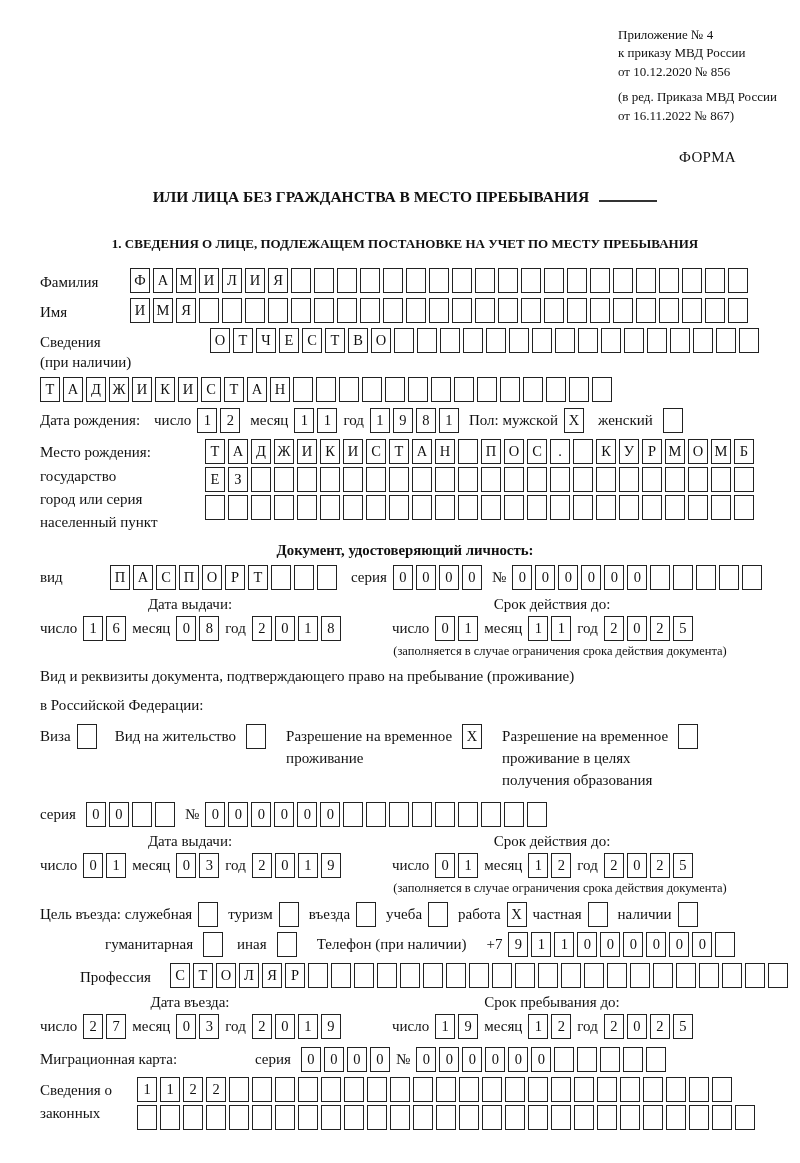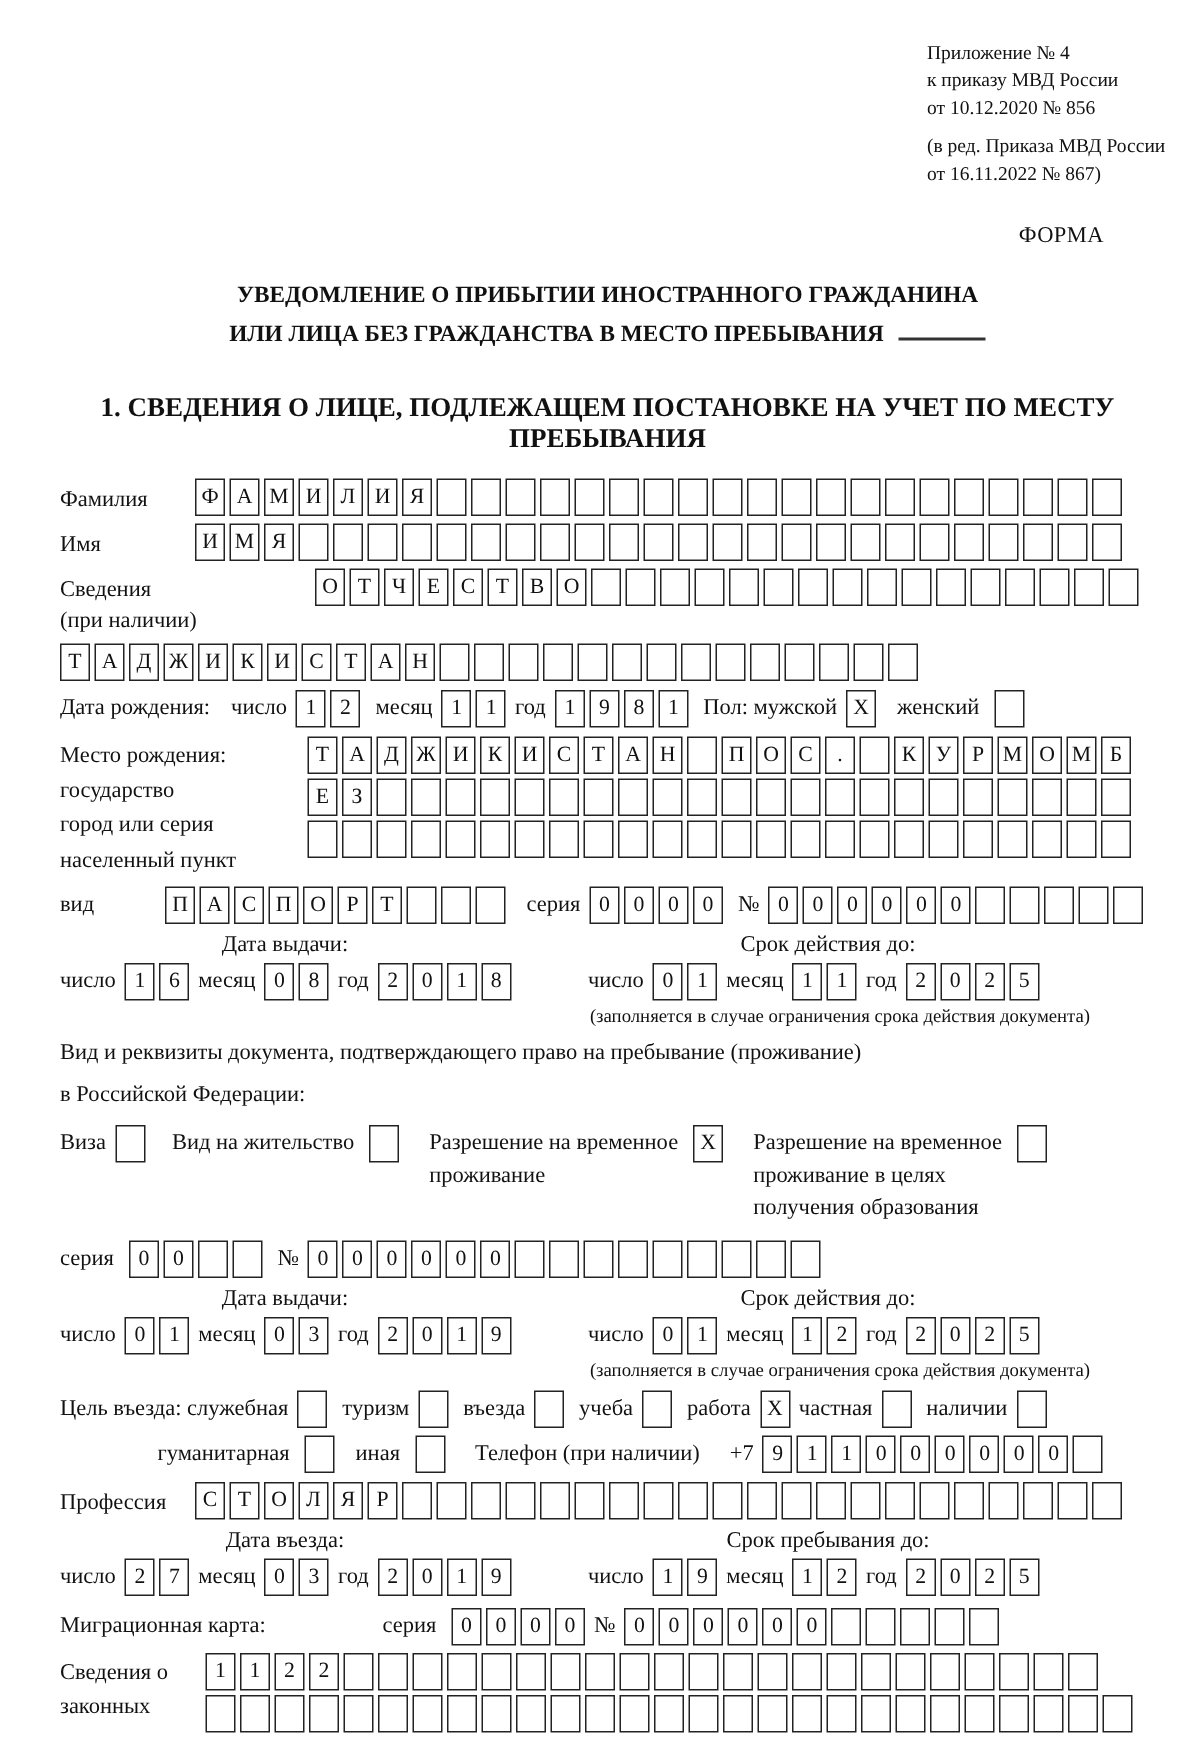--- a/index.html
+++ b/index.html
@@ -10,21 +10,21 @@
     padding:26px 30px 24px 40px; overflow:hidden;
   }
   
   .appendix { margin-left:578px; font-size:13px; line-height:1.42; white-space:nowrap; }
   .ed { margin-top:7px; }
   .forma { text-align:right; padding-right:34px; font-weight:normal; font-size:15px; margin-top:24px; letter-spacing:.3px; }
   
   .title { margin-top:18px; text-align:center; font-size:15.5px; font-weight:bold; line-height:1.65; }
   .t-line { display:block; }
   .blank { display:inline-block; width:58px; border-bottom:2px solid #333; height:13px; margin-left:10px; }
-  .section { margin-top:26px; margin-bottom:16px; text-align:center; font-size:18px; font-weight:bold; }
+  .section { margin-top:26px; margin-bottom:16px; text-align:center; font-size:13px; font-weight:bold; }
   
   .row { display:flex; align-items:flex-start; margin-bottom:5px; }
   .lbl { padding-top:4px; flex-shrink:0; line-height:1.35; }
   .ilbl { padding-top:4px; white-space:nowrap; }
   .w90 { width:90px; } .w170 { width:170px; } .w140 { width:140px; } .w70 { width:70px; } .w215 { width:215px; }
   .cells { display:inline-flex; gap:3px; flex-wrap:nowrap; }
   .cell { width:20px; height:25px; border:1.6px solid #222; display:inline-flex; align-items:center;
           justify-content:center; font-size:14.5px; flex-shrink:0; background:#fff; }
   .stack { display:flex; flex-direction:column; gap:3px; }
   .g6 { margin-right:6px; } .g10 { margin-right:10px; } .g14 { margin-right:14px;text-align:center; } .g20 { margin-right:20px; }
@@ -54,21 +54,20 @@
     <div>Приложение № 4</div>
     <div>к приказу МВД России</div>
     <div>от 10.12.2020 № 856</div>
     <div class="ed">(в ред. Приказа МВД России</div>
     <div>от 16.11.2022 № 867)</div>
   </div>
 
   <div class="forma">ФОРМА</div>
 
   <div class="title">
-    <span class="t-line">УВЕДОМЛЕНИЕ О ПРИБЫТИИ ИНОСТРАННОГО ГРАЖДАНИНА</span>
     <span class="t-line">
       <span>ИЛИ ЛИЦА БЕЗ ГРАЖДАНСТВА В МЕСТО ПРЕБЫВАНИЯ</span><span class="blank"></span>
     </span>
   </div>
 
   <div class="section">1. СВЕДЕНИЯ О ЛИЦЕ, ПОДЛЕЖАЩЕМ ПОСТАНОВКЕ НА УЧЕТ ПО МЕСТУ ПРЕБЫВАНИЯ</div>
 
   <div class="row">
     <div class="lbl w90">Фамилия</div>
     <div class="cells">
@@ -309,20 +308,21 @@
           <span class="cell"></span>
           <span class="cell"></span>
           <span class="cell"></span>
           <span class="cell"></span>
           <span class="cell"></span>
           <span class="cell"></span>
         </div>
     </div>
   </div>
 
+  <div class="center-bold">Документ, удостоверяющий личность:</div>
 
   <div class="row">
     <span class="ilbl w70">вид</span>
     <span class="cells g14">
         <span class="cell">П</span>
         <span class="cell">А</span>
         <span class="cell">С</span>
         <span class="cell">П</span>
         <span class="cell">О</span>
         <span class="cell">Р</span>
@@ -556,21 +556,21 @@
         <span class="cell">0</span>
         <span class="cell">0</span>
         <span class="cell">0</span>
         <span class="cell">0</span>
         <span class="cell">0</span>
         <span class="cell">0</span>
         <span class="cell"></span>
       </span>
   </div>
 
-  <div class="row" style="margin-top:6px;">
+  <div class="row" style="margin-top:6px;margin-left:40px;">
     <div class="lbl w90">Профессия</div>
     <div class="cells">
         <span class="cell">С</span>
         <span class="cell">Т</span>
         <span class="cell">О</span>
         <span class="cell">Л</span>
         <span class="cell">Я</span>
         <span class="cell">Р</span>
         <span class="cell"></span>
         <span class="cell"></span>

